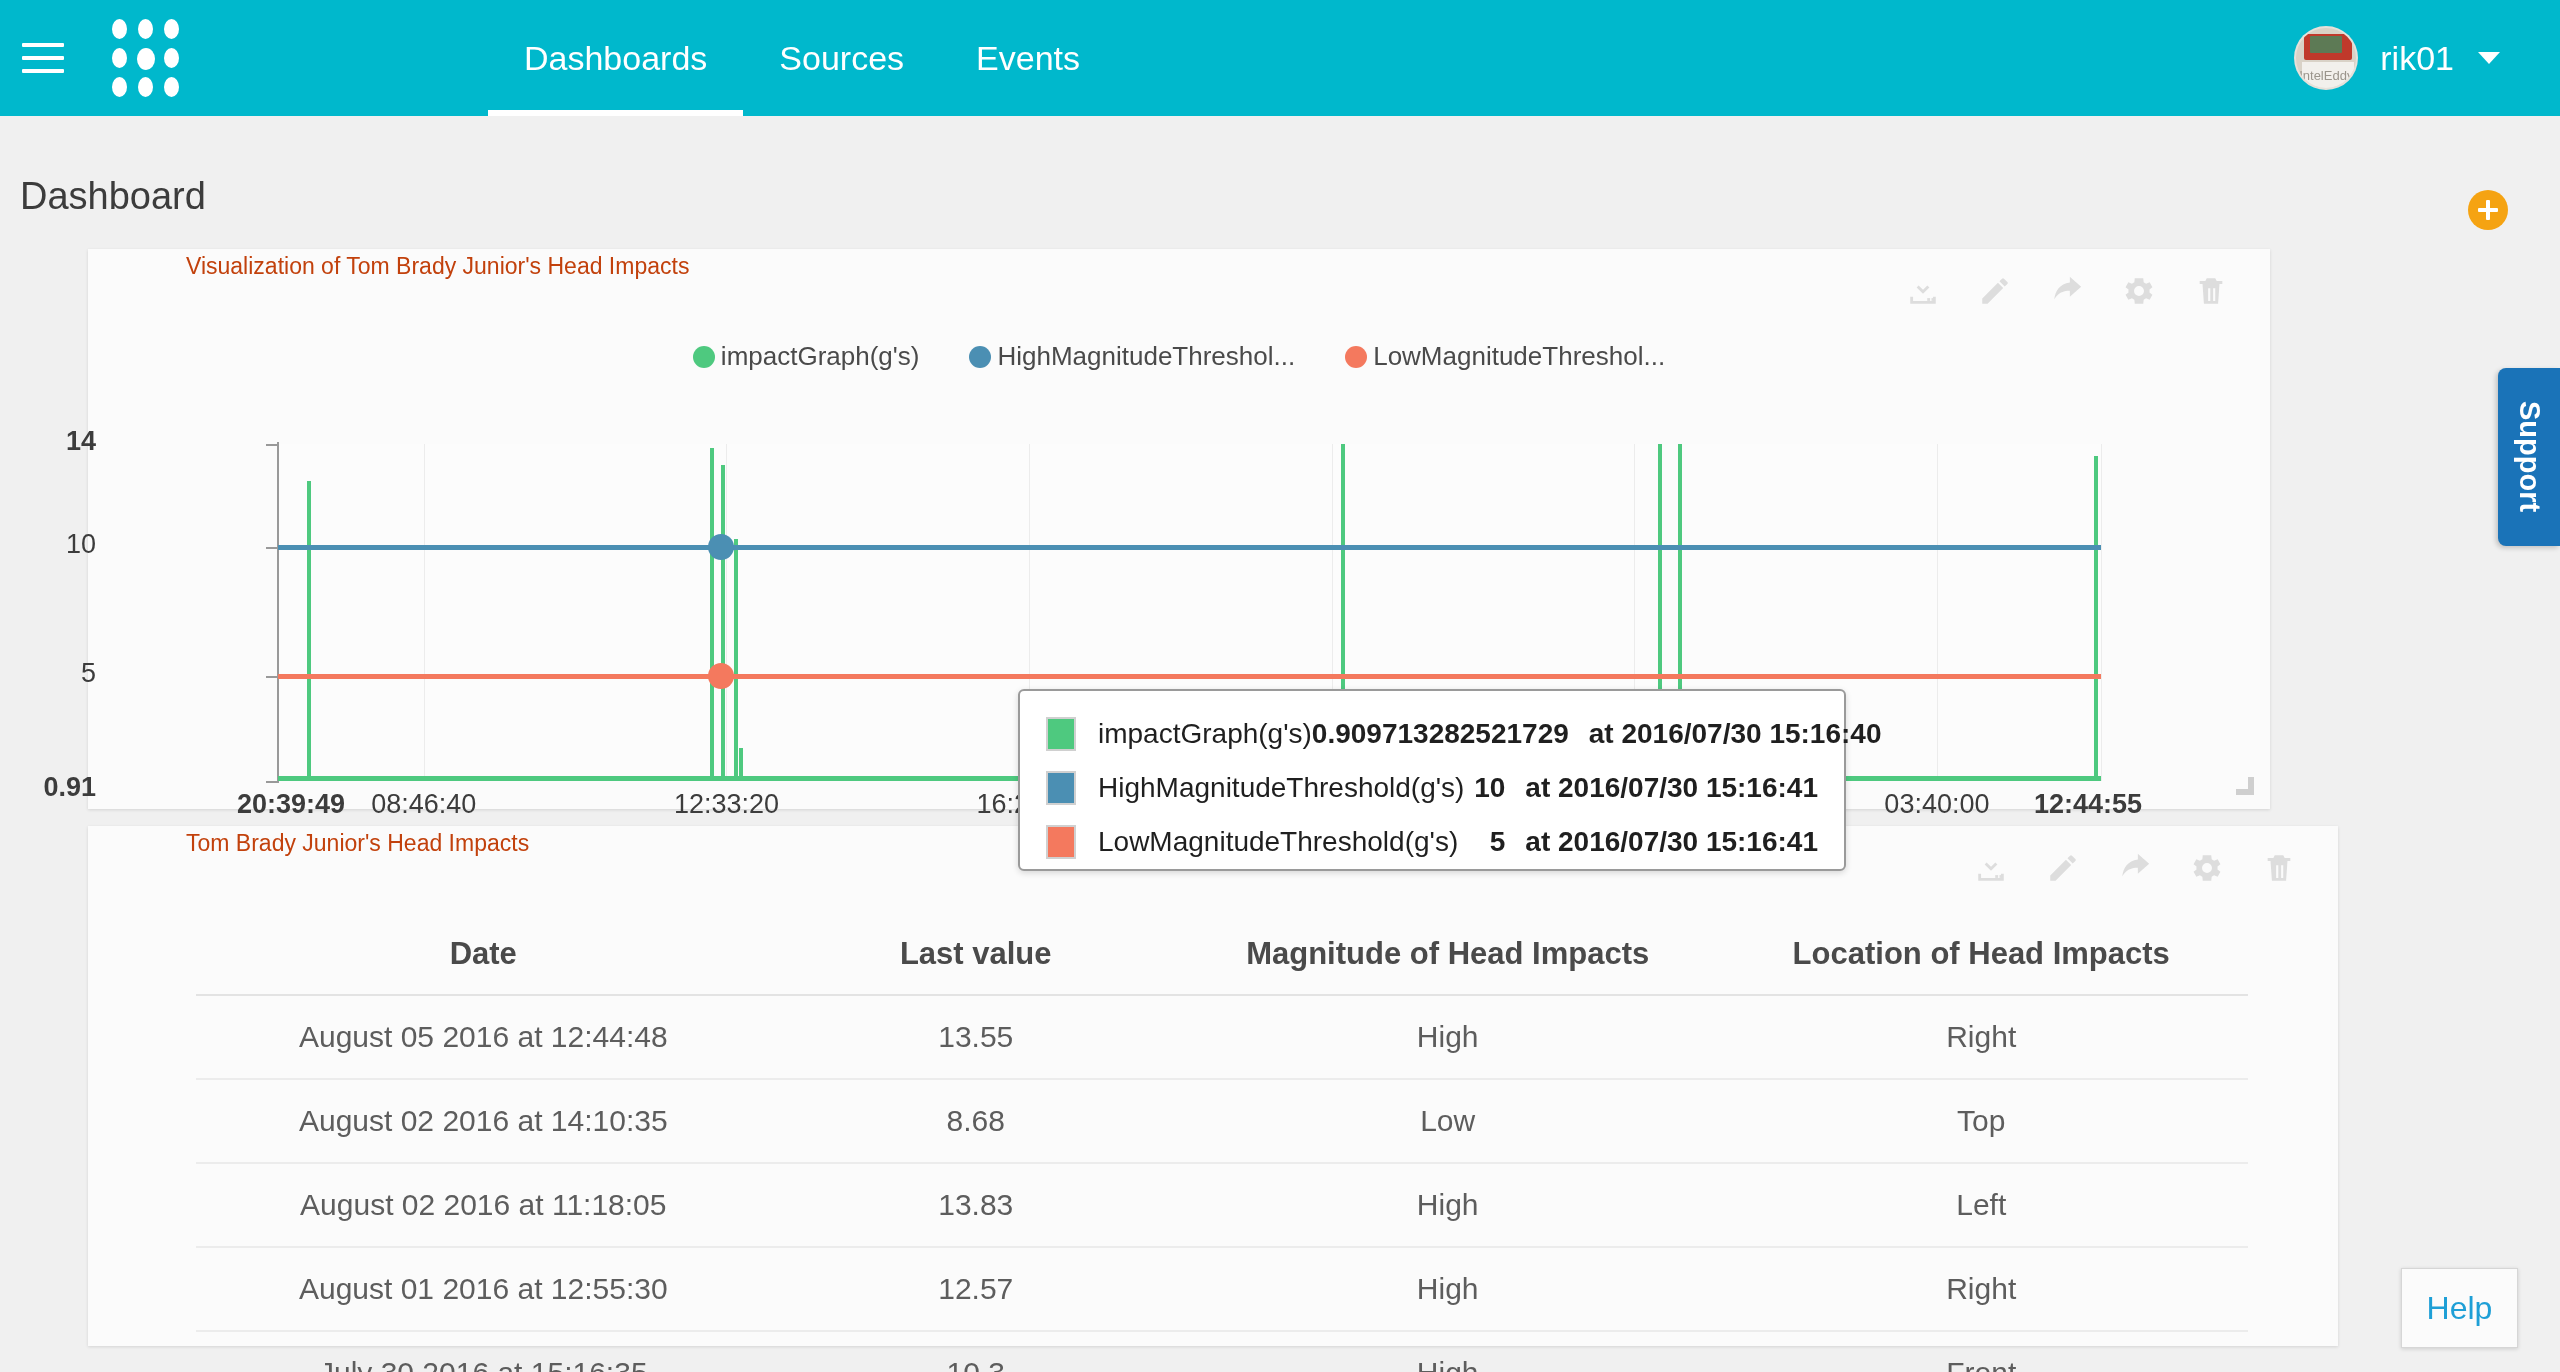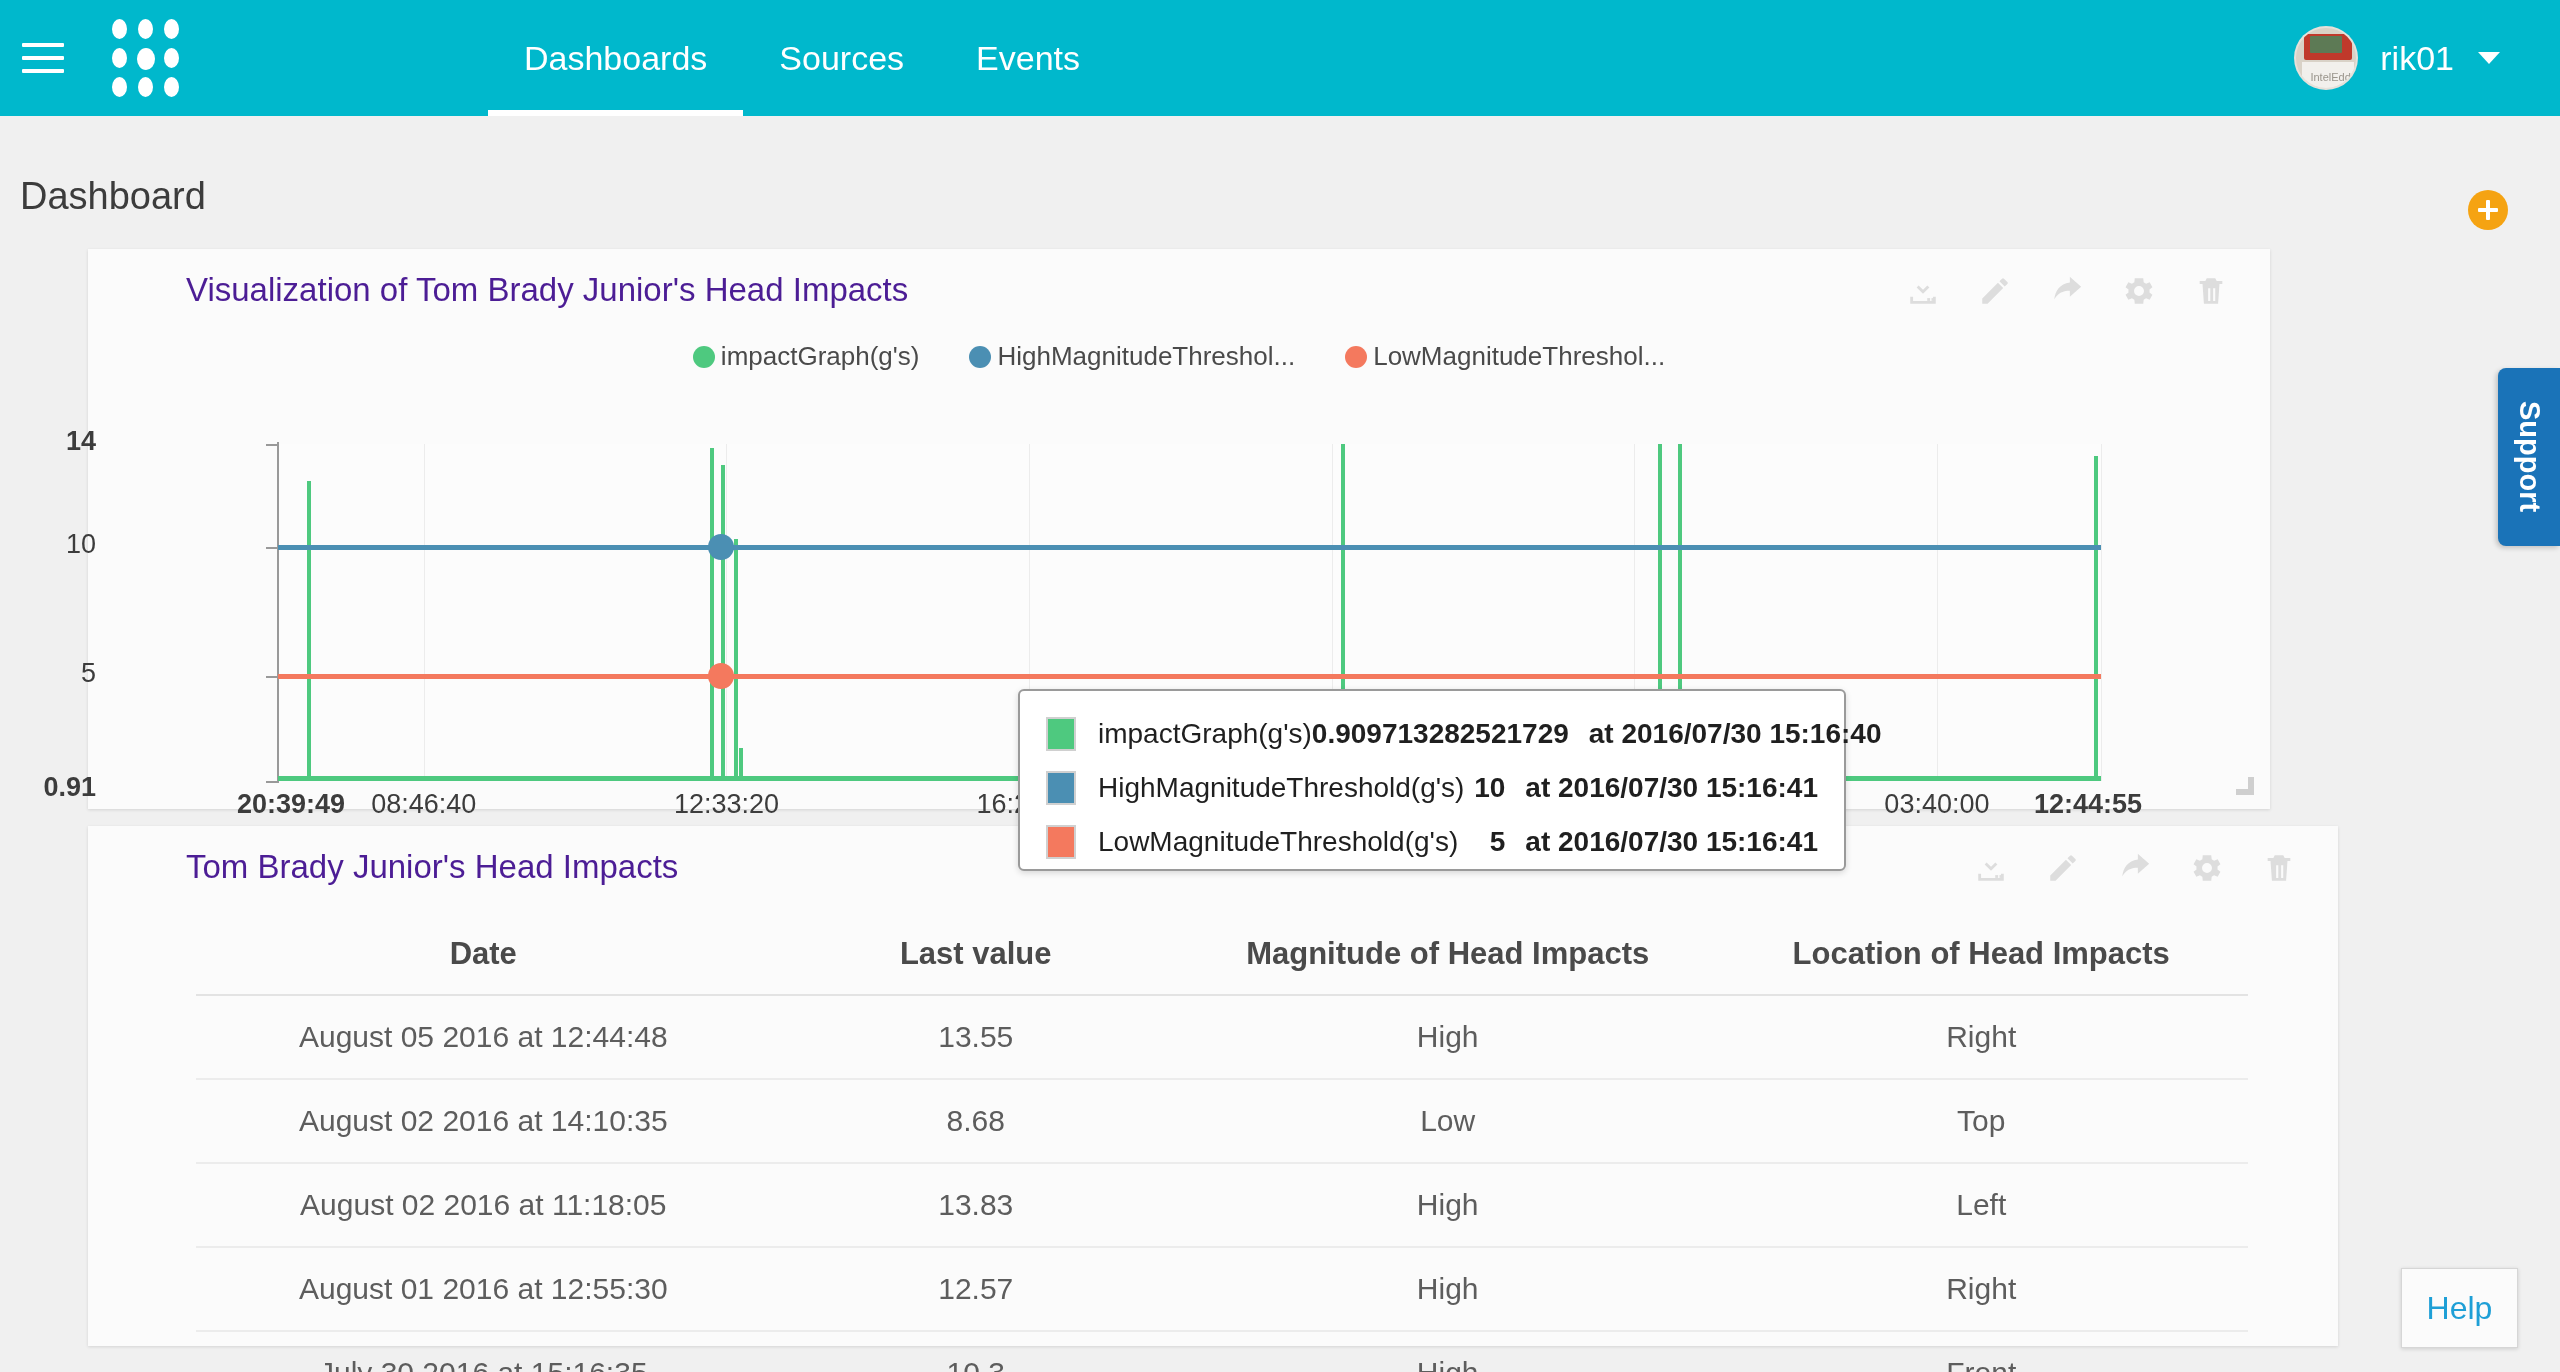--- a/index.html
+++ b/index.html
@@ -38,22 +38,22 @@
   .nav-spacer { flex: 1; }
   .user-area { display: flex; align-items: center; margin-right: 60px; cursor: pointer; }
   .avatar { width: 64px; height: 64px; border-radius: 50%; overflow: hidden;
     background: #d9d2c7; position: relative; border: 2px solid rgba(255,255,255,.35); }
   .avatar .board { position: absolute; left: 8px; top: 6px; width: 48px; height: 26px;
     background: #c0392b; border-radius: 2px; }
   .avatar .chip { position: absolute; left: 14px; top: 8px; width: 32px; height: 17px;
     background: #5d7a55; border-radius: 1px; }
   .avatar .base { position: absolute; left: 6px; bottom: 0; width: 52px; height: 26px;
     background: #f2f0ec; }
-  .avatar .txt { position: absolute; left: 0; right: 0; bottom: 5px; text-align: right;
-    font-size: 11px; color: #9a958c; }
+  .avatar .txt { position: absolute; left: 0; right: 0; bottom: 5px; text-align: center;
+    font-size: 13px; color: #9a958c; }
   .username { color: #fff; font-size: 34px; margin-left: 22px; }
   .caret-down { margin-left: 24px; width: 0; height: 0;
     border-left: 11px solid transparent; border-right: 11px solid transparent;
     border-top: 12px solid #fff; }
 
   
   .page-title { position: absolute; left: 20px; top: 175px; font-size: 38px; color: #3c3c3c; }
   .add-widget-btn {
     position: absolute; right: 52px; top: 190px;
     width: 40px; height: 40px; border-radius: 50%; background: #f5a312;
@@ -63,21 +63,21 @@
   .add-widget-btn .plus-v { width: 4px; height: 20px; }
   .add-widget-btn .plus-h { width: 20px; height: 4px; }
 
   
   .widget {
     position: absolute; background: #fbfbfb;
     box-shadow: 0 1px 3px rgba(0,0,0,.12);
   }
   #chart-widget { left: 88px; top: 249px; width: 2182px; height: 560px; }
   #table-widget { left: 88px; top: 826px; width: 2250px; height: 520px; }
-  .widget-title { position: absolute; left: 10px; top: 22px; font-size: 33px; color: #4c1d95;
+  .widget-title { position: absolute; left: 10px; top: 4px; font-size: 23px; color: #c2410c;
     padding-left: 88px; }
   .widget-tools { position: absolute; right: 42px; top: 25px; display: flex; gap: 38px; }
   .wt-icon { width: 34px; height: 34px; cursor: pointer; opacity: .85; }
   .wt-icon svg { width: 34px; height: 34px; fill: #d8d8d8; }
 
   
   .chart-area { position: absolute; left: 0; top: 80px; width: 2182px; height: 420px; }
   .legend { position: absolute; left: 0; right: 0; top: 12px; display: flex; justify-content: center; gap: 50px; }
   .legend-item { display: flex; align-items: center; font-size: 26px; color: #4a4a4a; cursor: pointer; }
   .legend-dot { width: 22px; height: 22px; border-radius: 50%; margin-right: 6px; }

